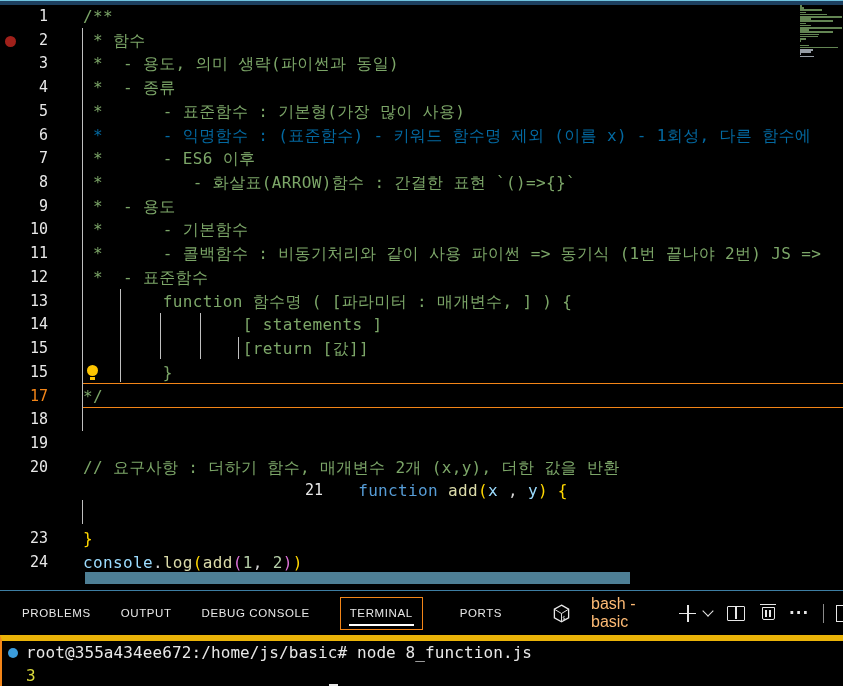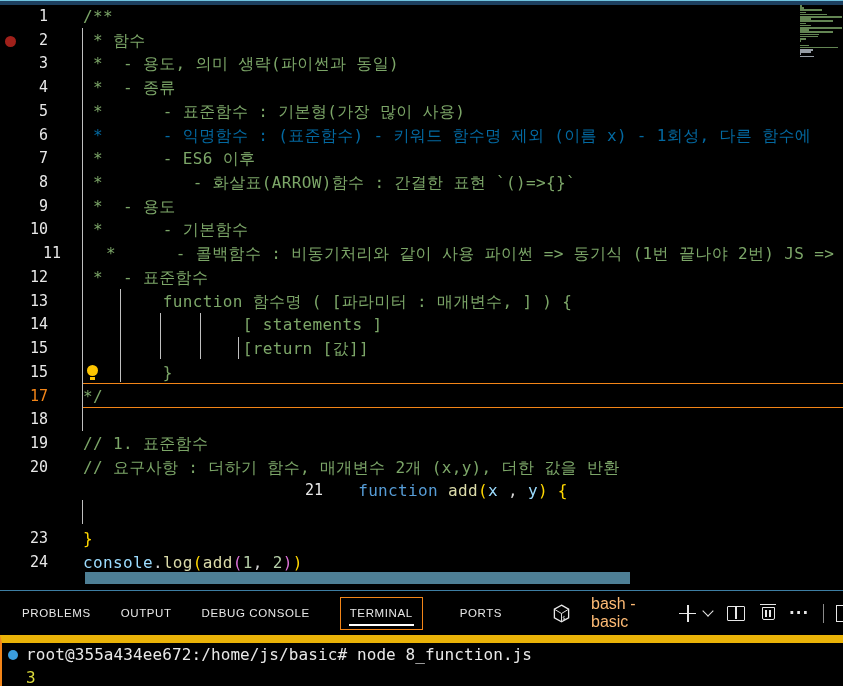--- a/index.html
+++ b/index.html
@@ -55,21 +55,21 @@
                 border-radius:0 0 2px 2px; margin-left:17px; position:relative; }
   .trash-icon::before { content:""; position:absolute; left:-3px; top:-4px; width:16px; height:1.5px; background:#e7e7e7; }
   .trash-icon::after { content:""; position:absolute; left:2px; top:2px; width:1.5px; height:7px; background:#e7e7e7;
                 box-shadow:4px 0 0 #e7e7e7; }
   .more-icon { font:700 15px/15px "DejaVu Sans", sans-serif; margin-left:14px; letter-spacing:1px; }
   .vdivider { width:1px; height:19px; background:#8a8a8a; margin-left:14px; }
   .bracket-icon { width:11px; height:17px; border:1.5px solid #e7e7e7; border-right:none; margin-left:12px; }
 
   
   #terminal { position:absolute; left:0; top:635px; width:843px; height:52px;
-              border-top:8px solid #eab308; border-left:2px solid #f38518; background:#000; }
+              border-top:6px solid #eab308; border-left:2px solid #f38518; background:#000; }
   .term-line { position:relative; padding-left:24px; white-space:pre;
                font:16px/23px "DejaVu Sans Mono", monospace; letter-spacing:.1px; color:#e8e8e8; }
   .term-dot { position:absolute; left:6px; top:7px; width:10px; height:10px; border-radius:50%; }
   #term-cursor { position:absolute; left:327px; top:43px; width:9px; height:8px; background:#e8e8e8; }
 </style>
 </head>
 <body>
 
 <div id="screen">
   <div id="top-strip"></div>
@@ -108,21 +108,21 @@
         <pre class="code"><span style="color: rgb(124, 166, 104);"> *         - 화살표(ARROW)함수 : 간결한 표현 `()=&gt;{}`</span></pre>
       </div>
       <div class="line-row" style="top: 189.76px;">
         <div class="gutter-num">9</div>
         <pre class="code"><span style="color: rgb(124, 166, 104);"> *  - 용도</span></pre>
       </div>
       <div class="line-row" style="top: 213.48px;">
         <div class="gutter-num">10</div>
         <pre class="code"><span style="color: rgb(124, 166, 104);"> *      - 기본함수</span></pre>
       </div>
-      <div class="line-row" style="top: 237.2px; padding-left: 13px;">
+      <div class="line-row" style="top: 237.2px;">
         <div class="gutter-num">11</div>
         <pre class="code"><span style="color: rgb(124, 166, 104);"> *      - 콜백함수 : 비동기처리와 같이 사용 파이썬 =&gt; 동기식 (1번 끝나야 2번) JS =&gt;</span></pre>
       </div>
       <div class="line-row" style="top: 260.92px;">
         <div class="gutter-num">12</div>
         <pre class="code"><span style="color: rgb(124, 166, 104);"> *  - 표준함수</span></pre>
       </div>
       <div class="line-row" style="top: 284.64px;">
         <div class="gutter-num">13</div>
         <pre class="code"><span style="color: rgb(124, 166, 104);">        function 함수명 ( [파라미터 : 매개변수, ] ) {</span></pre>
@@ -142,21 +142,20 @@
       <div class="line-row" style="top: 379.52px;">
         <div class="gutter-num" style="color: rgb(243, 133, 24);">17</div>
         <pre class="code"><span style="color: rgb(124, 166, 104);">*/</span></pre>
       </div>
       <div class="line-row" style="top: 403.24px;">
         <div class="gutter-num">18</div>
         <pre class="code"></pre>
       </div>
       <div class="line-row" style="top: 426.96px;">
         <div class="gutter-num">19</div>
-        <pre class="code"><span style="color: rgb(124, 166, 104);">// 1. 표준함수</span></pre>
       </div>
       <div class="line-row" style="top: 450.68px;">
         <div class="gutter-num">20</div>
         <pre class="code"><span style="color: rgb(124, 166, 104);">// 요구사항 : 더하기 함수, 매개변수 2개 (x,y), 더한 값을 반환</span></pre>
       </div>
       <div class="line-row" style="top: 474.4px; justify-content: center;">
         <div class="gutter-num">21</div>
         <pre class="code"><span style="color: rgb(86, 156, 214);">function</span><span style="color: rgb(212, 212, 212);"> </span><span style="color: rgb(220, 220, 170);">add</span><span style="color: rgb(255, 215, 0);">(</span><span style="color: rgb(156, 220, 254);">x</span><span style="color: rgb(212, 212, 212);"> , </span><span style="color: rgb(156, 220, 254);">y</span><span style="color: rgb(255, 215, 0);">)</span><span style="color: rgb(212, 212, 212);"> </span><span style="color: rgb(255, 215, 0);">{</span></pre>
       </div>
       <div class="line-row" style="top: 521.84px;">

